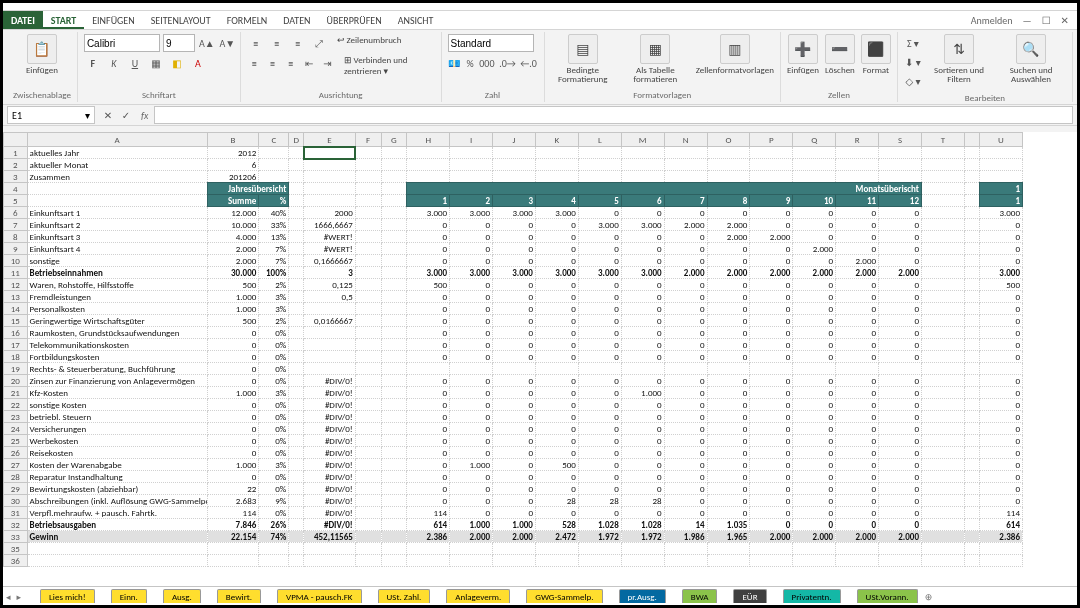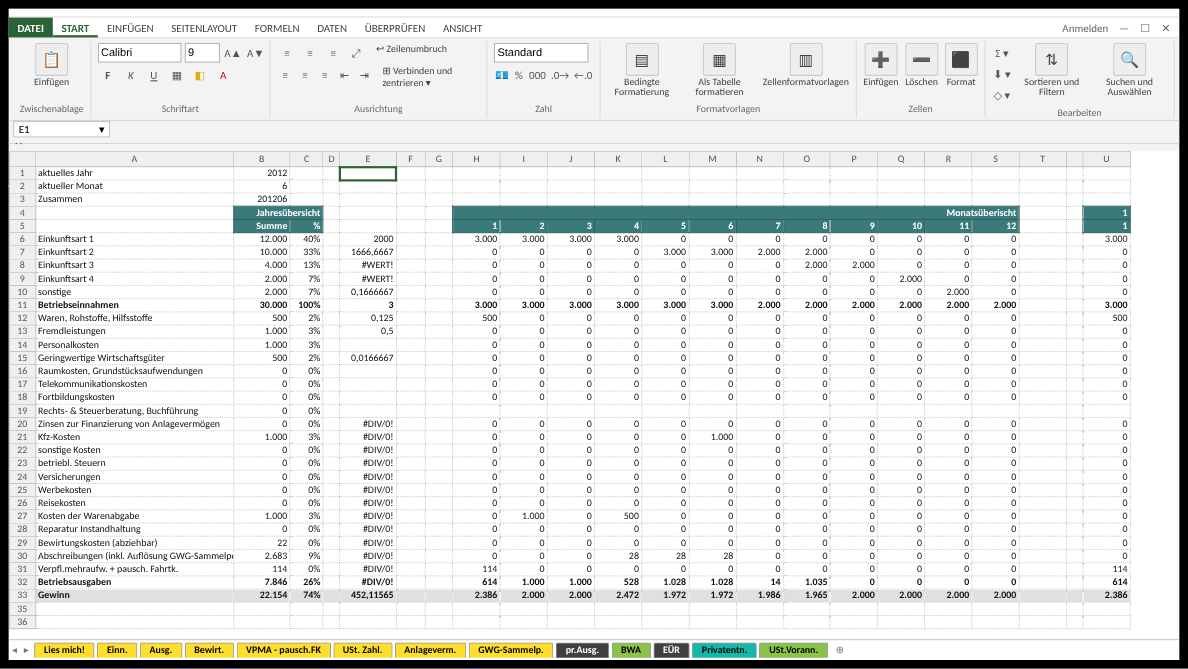--- a/index.html
+++ b/index.html
@@ -1,52 +1,52 @@
 <!DOCTYPE html>
 <html><head>
 <meta charset="utf-8">
 <style>
   html, body { margin: 0; padding: 0; font-family: Calibri, 'Segoe UI', sans-serif; font-size: 11px; background: #fff; width: 1080px; height: 608px; overflow: hidden; }
-  .frame { width: 1080px; height: 608px; border: 8px solid #000000; box-sizing: border-box; display: flex; flex-direction: column; background: #f3f3f3; }
+  .frame { width: 1080px; height: 608px; border: 3px solid #000000; box-sizing: border-box; display: flex; flex-direction: column; background: #f3f3f3; }
   .titlebar { height: 7px; background: #fff; border-bottom: 1px solid #d5d5d5; }
   .menubar { display: flex; background: #fff; height: 18px; align-items: stretch; border-bottom: 1px solid #d5d5d5; font-size: 10px; }
   .menubar .tab { padding: 3px 8px; color: #444; cursor: pointer; }
   .menubar .tab.datei { background: #2a6337; color: #fff; font-weight: bold; }
   .menubar .tab.active { color: #2a6337; border-bottom: 2px solid #2a6337; font-weight: bold; }
   .menubar .right { margin-left: auto; display: flex; align-items: center; gap: 10px; padding-right: 8px; color: #666; }
   .ribbon { height: 70px; background: #f3f3f3; border-bottom: 1px solid #d5d5d5; display: flex; align-items: stretch; padding: 2px 4px; font-size: 10px; color: #444; }
   .ribbon-group { border-right: 1px solid #dcdcdc; padding: 2px 6px; display: flex; flex-direction: column; justify-content: space-between; }
   .ribbon-group-label { text-align: center; font-size: 9px; color: #6a6a6a; margin-top: 2px; }
   .ribbon-row { display: flex; align-items: flex-start; gap: 3px; }
   .big-icon { width: 28px; height: 28px; background: #eee; border: 1px solid #ccc; border-radius: 2px; display: flex; align-items: center; justify-content: center; font-size: 14px; }
   .btn-col { display: flex; flex-direction: column; align-items: center; gap: 1px; cursor: pointer; }
   .btn-col .lbl { font-size: 9px; text-align: center; line-height: 1; color: #444; }
   .sel { border: 1px solid #b5b5b5; background: #fff; height: 16px; font-size: 10px; padding: 0 2px; }
   .mini-btn { width: 16px; height: 16px; border: 1px solid transparent; display: inline-flex; align-items: center; justify-content: center; font-size: 10px; color: #555; cursor: pointer; }
-  .namebox-row { height: 20px; background: #f3f3f3; border-bottom: 1px solid #d5d5d5; display: flex; align-items: flex-start; font-size: 10px; flex-direction: column; }
+  .namebox-row { height: 20px; background: #f3f3f3; border-bottom: 1px solid #d5d5d5; display: flex; align-items: center; font-size: 10px; }
   .namebox { width: 78px; border: 1px solid #c5c5c5; background: #fff; height: 16px; margin: 0 4px; padding: 0 4px; display: flex; align-items: center; justify-content: space-between; }
   .fx { padding: 0 6px; font-style: italic; color: #6a6a6a; }
   .formula-bar { flex: 1; border: 1px solid #c5c5c5; background: #fff; height: 16px; margin-right: 4px; }
   .cols-spacer { height: 6px; background: #f3f3f3; }
   .grid-wrapper { flex: 1; position: relative; overflow: hidden; background: #fff; }
   .sheet { border-collapse: collapse; table-layout: fixed; width: 1020px; font-size: 9px; color: #111; }
   .sheet th, .sheet td { border: 1px dotted #d0d0d0; height: 12px; padding: 0 2px; overflow: hidden; white-space: nowrap; box-sizing: border-box; }
   .sheet thead th { background: #efefef; text-align: center; font-weight: normal; color: #555; border: 1px solid #c5c5c5; height: 14px; position: sticky; top: 0; }
   .sheet tbody th.rowhdr { background: #efefef; width: 24px; text-align: center; font-weight: normal; color: #555; border: 1px solid #c5c5c5; position: sticky; left: 0; }
   .sheet td { text-align: right; }
   .sheet td.left { text-align: left; }
   .hdr-teal { background: #3a7a7a; color: #fff; text-align: center; font-weight: bold; border: 1px solid #2e6161 !important; }
   .cell-grey { background: #e0e0e0; font-weight: bold; }
   .cell-bold { font-weight: bold; }
   .selected-cell { border: 2px solid #2a6337 !important; }
   .sheettabs { height: 18px; background: #fff; border-top: 1px solid #c5c5c5; display: flex; align-items: center; font-size: 9px; }
   .sheettabs .nav { padding: 0 3px; color: #777; cursor: pointer; }
-  .sheettabs .tab { padding: 1px 8px; border: 1px solid #999; border-bottom: none; margin-left: 2px; cursor: pointer; border-radius: 2px 2px 0 0; font-weight: bold; }
+  .sheettabs .tab { padding: 1px 8px; border: 1px solid #999; border-bottom: none; margin-left: 16px; cursor: pointer; border-radius: 2px 2px 0 0; }
   .tab-yellow { background: #ffde2e; }
-  .tab-blue { background: #404040; color: #fff; }
+  .tab-blue { background: #0369a1; color: #fff; }
   .tab-green { background: #8bc34a; }
   .tab-dgreen { background: #404040; color: #fff; }
   .tab-grey { background: #14b8a6; }
   .statusbar { height: 16px; background: #2a6337; color: #fff; font-size: 9px; display: flex; align-items: center; padding: 0 6px; }
 </style>
 </head>
 <body>
 
 <div class="frame">
   <div class="titlebar"></div>

